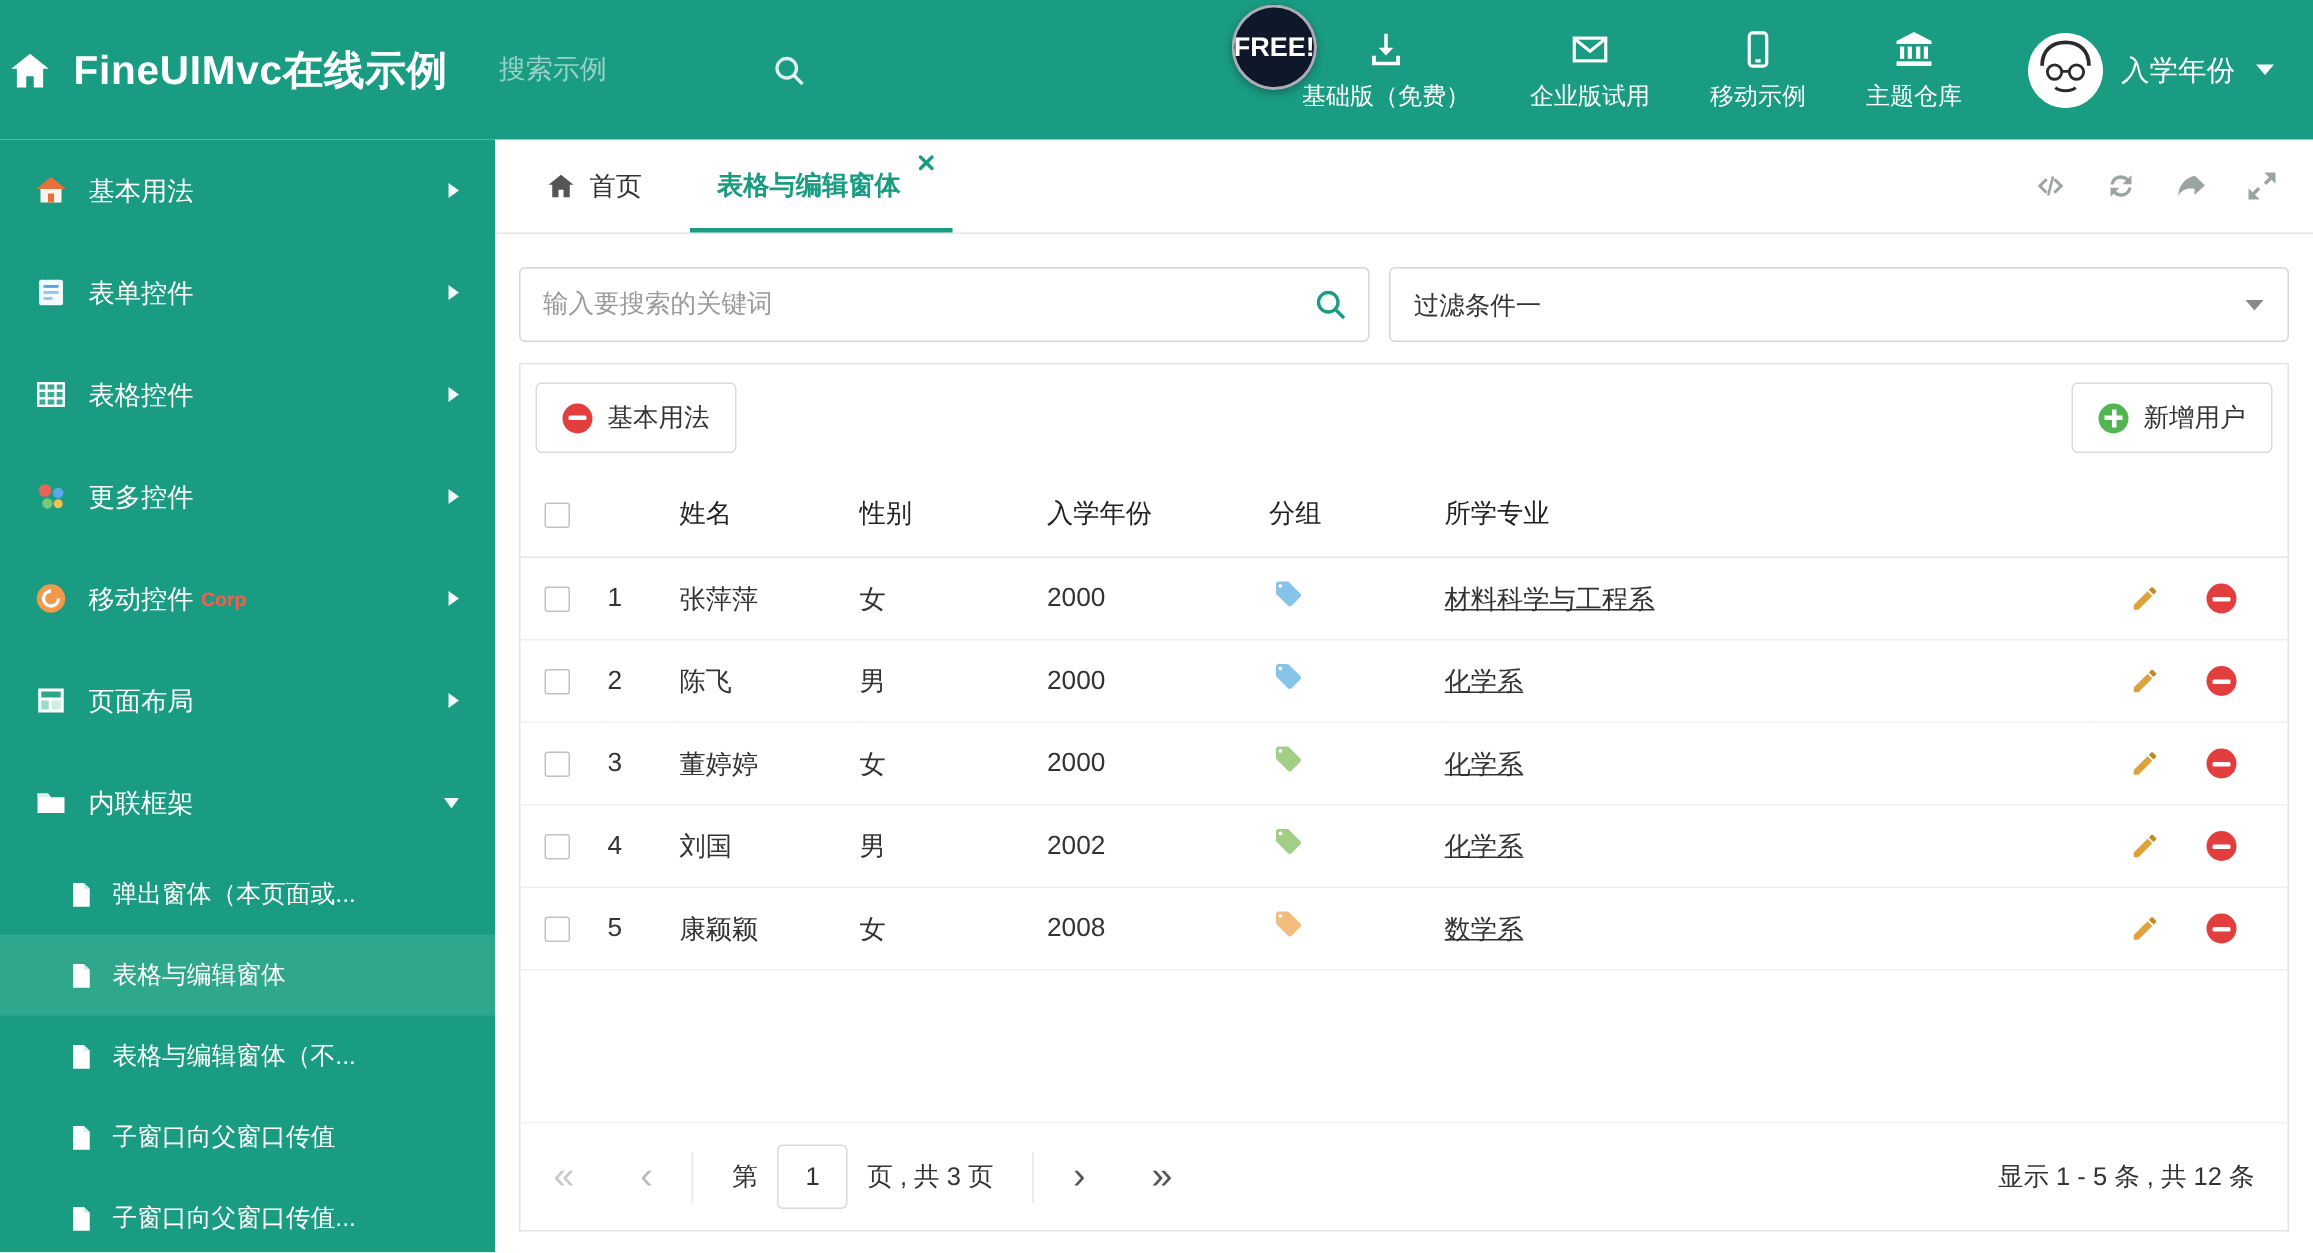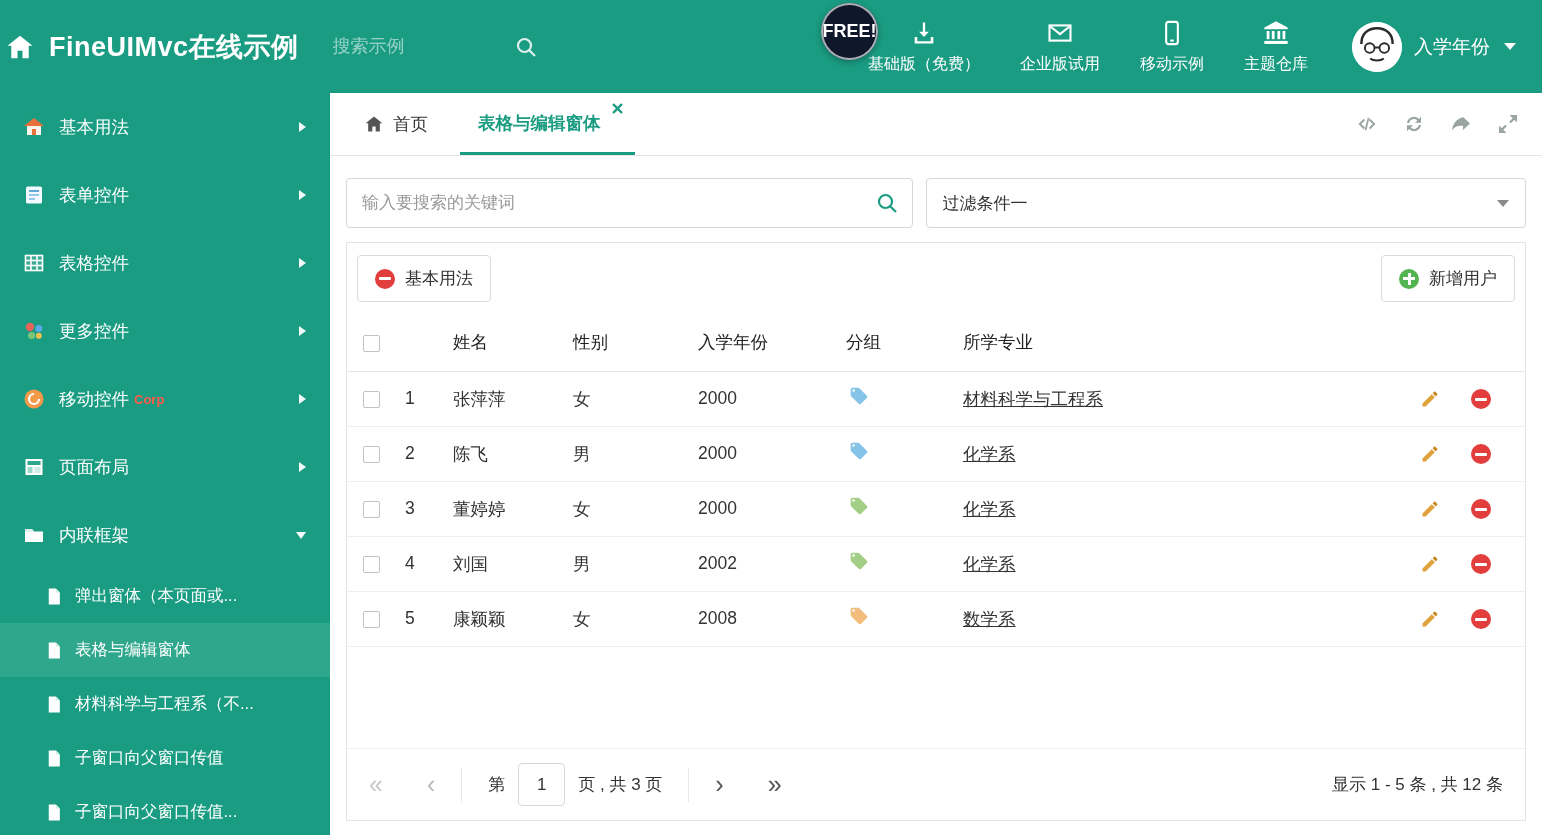--- a/index.html
+++ b/index.html
@@ -248,21 +248,21 @@
             <path d="M6 2h9l5 5v15H6z" fill="#fff"></path>
             <path d="M15 2l5 5h-5z" fill="#CFEDE5"></path>
           </svg></span>
       <span class="ssub-label">表格与编辑窗体</span>
     </div>
     <div class="ssub">
       <span style="line-height:0"><svg viewBox="0 0 24 24" width="19" height="19">
             <path d="M6 2h9l5 5v15H6z" fill="#fff"></path>
             <path d="M15 2l5 5h-5z" fill="#CFEDE5"></path>
           </svg></span>
-      <span class="ssub-label">材料科学与工程系（不...</span>
+      <span class="ssub-label">表格与编辑窗体（不...</span>
     </div>
     <div class="ssub">
       <span style="line-height:0"><svg viewBox="0 0 24 24" width="19" height="19">
             <path d="M6 2h9l5 5v15H6z" fill="#fff"></path>
             <path d="M15 2l5 5h-5z" fill="#CFEDE5"></path>
           </svg></span>
       <span class="ssub-label">子窗口向父窗口传值</span>
     </div>
     <div class="ssub">
       <span style="line-height:0"><svg viewBox="0 0 24 24" width="19" height="19">

